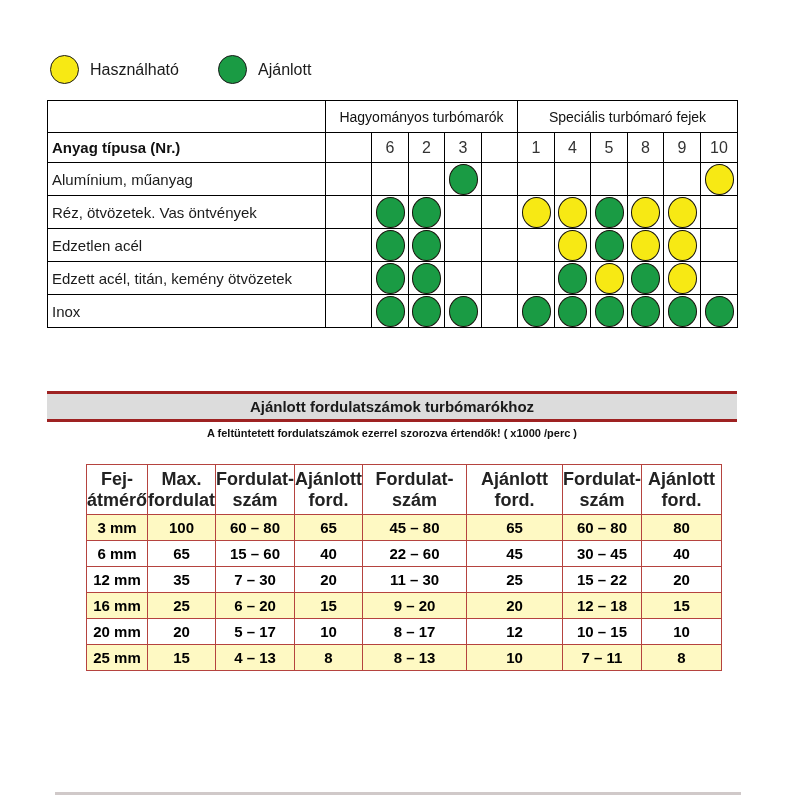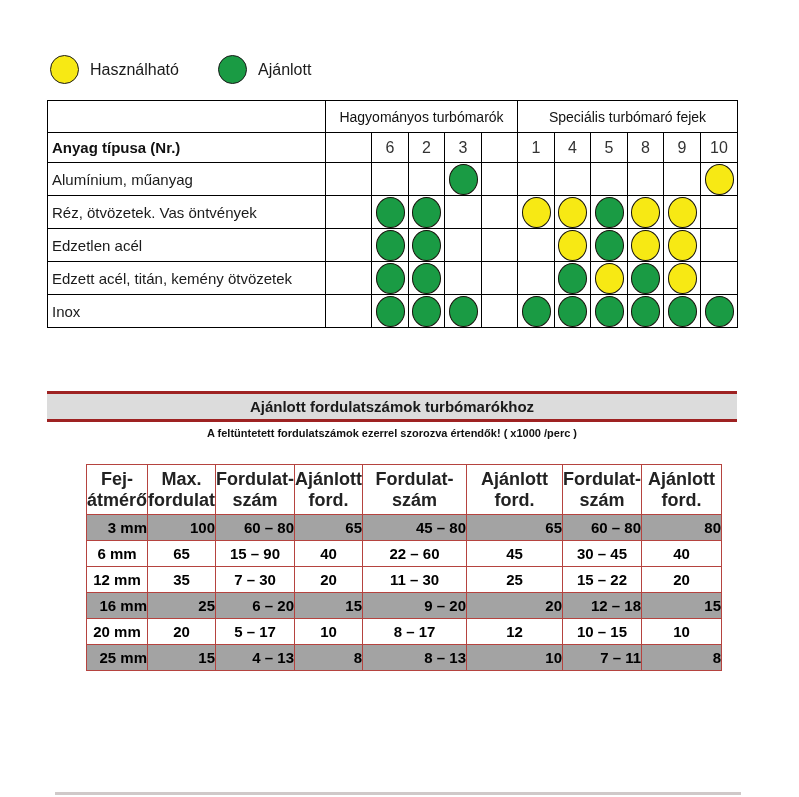--- a/index.html
+++ b/index.html
@@ -32,21 +32,21 @@
 
   
   #rpm-table { position: absolute; left: 86px; top: 464px; border-collapse: collapse; table-layout: fixed; }
   #rpm-table th, #rpm-table td { border: 1px solid #b5433f; padding: 0; box-sizing: border-box; }
   #rpm-table .group { height: 79px; font-size: 15px; font-weight: bold; color: #222; text-align: center;
                       white-space: pre-line; vertical-align: middle; }
   #rpm-table .corner2 { height: 79px; background: #fff; }
   #rpm-table .colhead { height: 50px; font-size: 18px; font-weight: bold; color: #222; text-align: center;
                         white-space: pre-line; vertical-align: middle; }
   #rpm-table tbody td { height: 26px; text-align: center; font-size: 15px; font-weight: bold; color: #000; vertical-align: middle; }
-  #rpm-table tbody tr.shaded td { background: #a3a3a3; text-align: right; }
+  #rpm-table tbody tr.shaded td { background: #fef9c3; }
 
   
   #bottom-cut-line { position: absolute; left: 55px; top: 792px; width: 686px; height: 3px; background: #d0c9c9; }
 </style>
 </head>
 <body>
 
 <div id="page">
 
 
@@ -212,21 +212,21 @@
           <td>60 – 80</td>
           <td>65</td>
           <td>45 – 80</td>
           <td>65</td>
           <td>60 – 80</td>
           <td>80</td>
         </tr>
         <tr>
           <td>6 mm</td>
           <td>65</td>
-          <td>15 – 90</td>
+          <td>15 – 60</td>
           <td>40</td>
           <td>22 – 60</td>
           <td>45</td>
           <td>30 – 45</td>
           <td>40</td>
         </tr>
         <tr>
           <td>12 mm</td>
           <td>35</td>
           <td>7 – 30</td>

